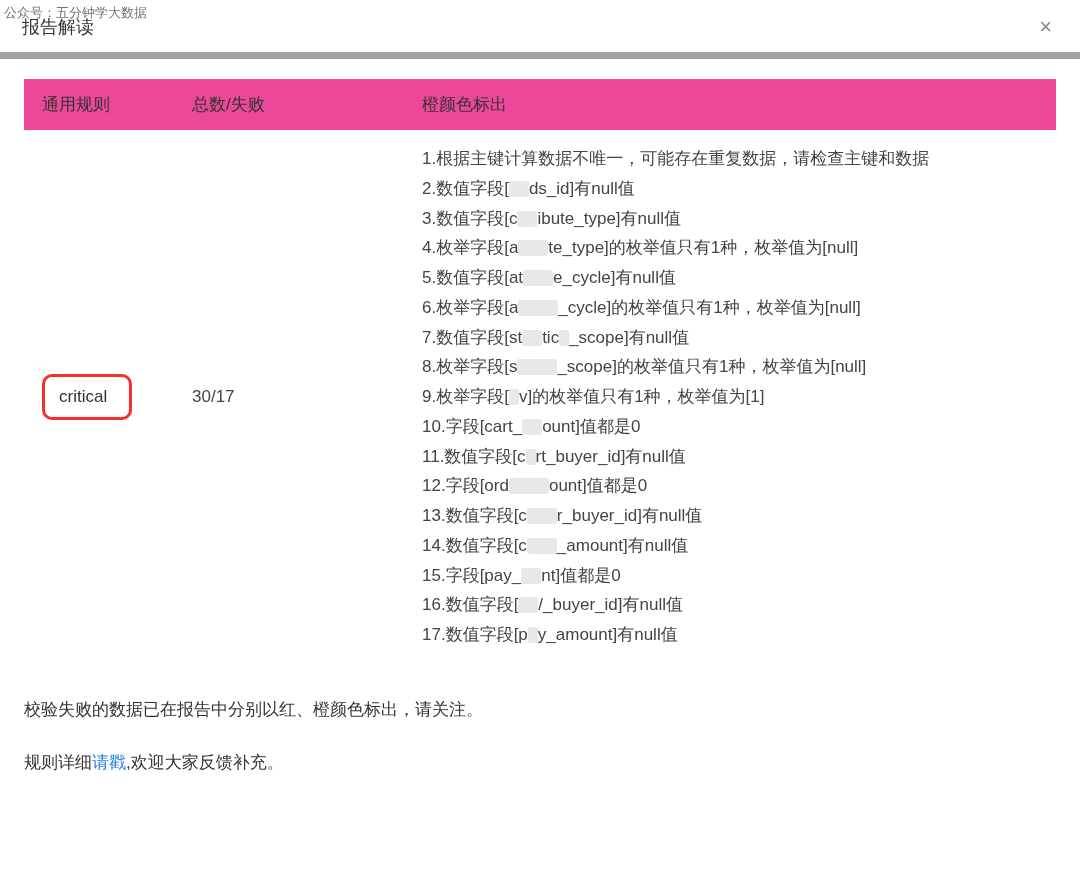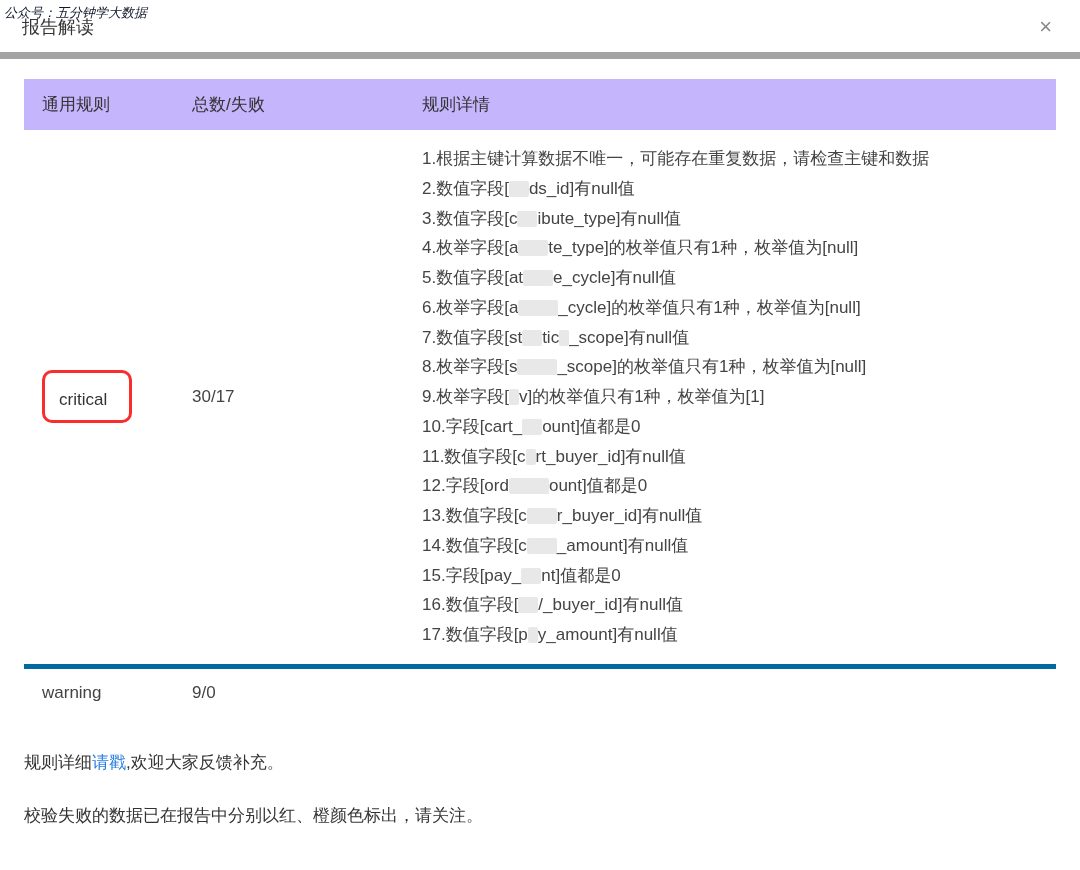--- a/index.html
+++ b/index.html
@@ -10,24 +10,23 @@
       font-size: 16px;
       width: 1080px;
       height: 870px;
       overflow: hidden;
       position: relative;
     }
     .watermark {
       position: absolute;
       top: 4px;
       left: 4px;
-      color: #0f172a;
+      color: #737373;
       font-size: 13px;
       z-index: 10;
-      font-style: italic;
     }
     .modal-header {
       display: flex;
       justify-content: space-between;
       align-items: center;
       padding: 14px 22px 12px 22px;
       border-bottom: 7px solid #a3a3a3;
     }
     .modal-title {
       font-size: 18px;
@@ -43,42 +42,42 @@
     }
     .content {
       padding: 20px 24px 20px 24px;
     }
     table.report {
       width: 100%;
       border-collapse: collapse;
       font-size: 17px;
     }
     table.report thead tr {
-      background: #c4b5fd;
+      background: #ec4899;
     }
     table.report th {
       text-align: left;
       font-weight: 500;
       padding: 14px 18px;
       color: #333;
     }
     table.report th.col-rule { width: 150px; }
     table.report th.col-count { width: 230px; }
     table.report td {
       padding: 14px 18px;
       vertical-align: middle;
-      border-bottom: 5px solid #0369a1;
+      border-bottom: 1px solid #0369a1;
       color: #444;
     }
     table.report tbody tr:last-child td { border-bottom: none; }
     .critical-box {
       display: inline-block;
       border: 3px solid #fa2d2d;
       border-radius: 10px;
-      padding: 17px 22px 10px 14px;
+      padding: 10px 22px 10px 14px;
       color: #333;
     }
     .detail-list {
       line-height: 1.75;
       color: #444;
       font-size: 17px;
       white-space: nowrap;
     }
     .detail-line {
       position: relative;
@@ -108,21 +107,21 @@
   <div class="modal-title">报告解读</div>
   <div class="close-btn">×</div>
 </div>
 
 <div class="content">
   <table class="report">
     <thead>
       <tr>
         <th class="col-rule">通用规则</th>
         <th class="col-count">总数/失败</th>
-        <th class="col-detail">规则详情</th>
+        <th class="col-detail">橙颜色标出</th>
       </tr>
     </thead>
     <tbody id="table-body">
         <tr>
           <td><span class="critical-box">critical</span></td>
           <td>30/17</td>
           <td>
             <div class="detail-list">
               <div class="detail-line">1.根据主键计算数据不唯一，可能存在重复数据，请检查主键和数据</div>
               <div class="detail-line">2.数值字段[<span class="smudge" style="width: 20px;"></span>ds_id]有null值</div>
@@ -137,27 +136,22 @@
               <div class="detail-line">11.数值字段[c<span class="smudge" style="width: 10px;"></span>rt_buyer_id]有null值</div>
               <div class="detail-line">12.字段[ord<span class="smudge" style="width: 40px;"></span>ount]值都是0</div>
               <div class="detail-line">13.数值字段[c<span class="smudge" style="width: 30px;"></span>r_buyer_id]有null值</div>
               <div class="detail-line">14.数值字段[c<span class="smudge" style="width: 30px;"></span>_amount]有null值</div>
               <div class="detail-line">15.字段[pay_<span class="smudge" style="width: 20px;"></span>nt]值都是0</div>
               <div class="detail-line">16.数值字段[<span class="smudge" style="width: 20px;"></span>/_buyer_id]有null值</div>
               <div class="detail-line">17.数值字段[p<span class="smudge" style="width: 10px;"></span>y_amount]有null值</div>
             </div>
           </td>
         </tr>
-        <tr>
-          <td>warning</td>
-          <td>9/0</td>
-          <td></td>
-        </tr>
       </tbody>
   </table>
 
   <div class="footer-text">
+    <p>校验失败的数据已在报告中分别以红、橙颜色标出，请关注。</p>
     <p>
       <span>规则详细</span><span class="link">请戳</span><span>,欢迎大家反馈补充。</span>
     </p>
-    <p>校验失败的数据已在报告中分别以红、橙颜色标出，请关注。</p>
   </div>
 </div>
 
 </body></html>

